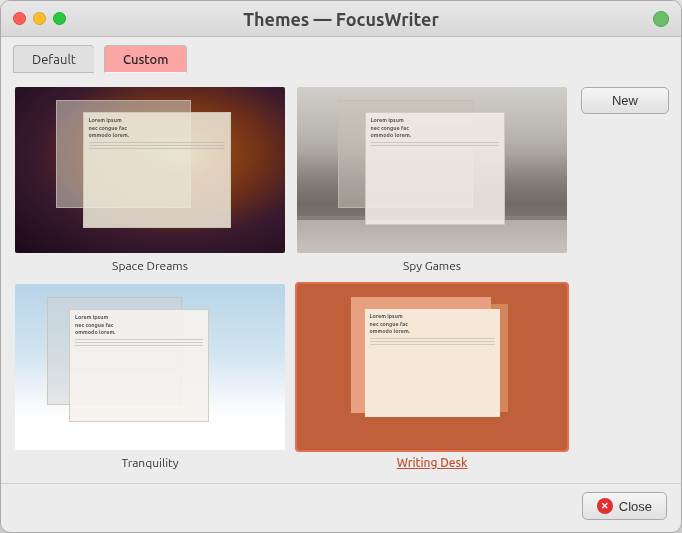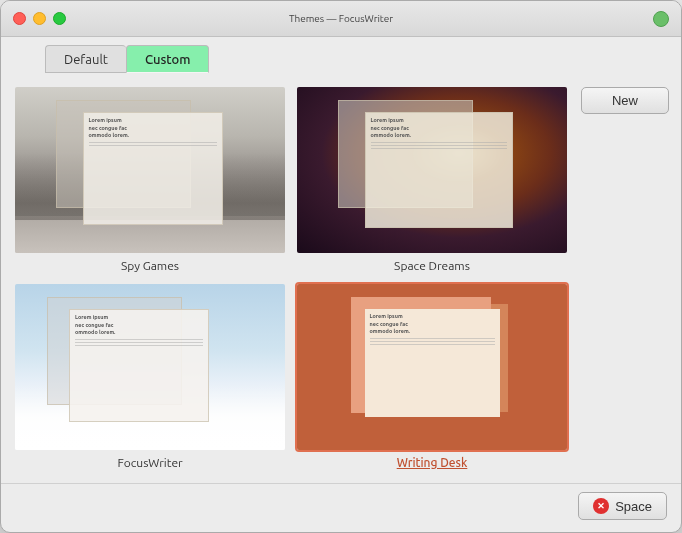--- a/index.html
+++ b/index.html
@@ -50,55 +50,54 @@
     }
 
     .traffic-light.close { background: #ff5f57; border: 1px solid #e0443e; }
     .traffic-light.minimize { background: #ffbd2e; border: 1px solid #dea123; }
     .traffic-light.maximize { background: #28c940; border: 1px solid #1aab29; }
 
     .title {
       position: absolute;
       left: 50%;
       transform: translateX(-50%);
-      font-size: 10px;
+      font-size: 18px;
       color: #444;
-      font-weight: 400;
+      font-weight: 700;
     }
 
     .status-dot {
       width: 16px;
       height: 16px;
       border-radius: 50%;
       background: #6abf69;
       margin-left: auto;
       border: 1px solid #50a050;
     }
 
     .tabs-bar {
       padding: 8px 12px 0 12px;
       display: flex;
-      gap: 0;
+      gap: 10px;
       background: #ececec;
       flex-shrink: 0;
-      margin-left: 32px;
     }
 
     .tab {
       padding: 6px 18px;
       font-size: 13px;
       border: 1px solid #bbb;
       cursor: pointer;
       background: #e0e0e0;
       color: #333;
       border-radius: 4px 4px 0 0;
     }
 
     .tab.active {
-      background: #86efac;
+      background: #fca5a5;
       border-bottom: 1px solid #f5f5f5;
       color: #222;
       font-weight: 500;
       z-index: 1;
     }
 
     .tab:first-child {
       border-right: none;
     }
 
@@ -359,20 +358,40 @@
       <span>Custom</span>
     </div>
   </div>
 
   <div class="content-area">
 
     <div class="themes-grid">
 
       <div class="theme-card">
         <div class="theme-preview">
+          <div class="preview-bg space-dreams-bg"></div>
+
+          <div class="doc-overlay doc-back" style="top:8%;left:15%;width:50%;height:65%;z-index:1;"></div>
+
+          <div class="doc-overlay doc-main" style="z-index:2;">
+            <div class="doc-text-lines">
+              <div class="bold-line">Lorem ipsum</div>
+              <div class="bold-line">nec congue fac</div>
+              <div class="bold-line">ommodo lorem.</div>
+              <div class="faint-line-block"></div>
+              <div class="faint-line-block"></div>
+              <div class="faint-line-block"></div>
+            </div>
+          </div>
+        </div>
+        <div class="theme-label">Space Dreams</div>
+      </div>
+
+      <div class="theme-card">
+        <div class="theme-preview">
           <div class="preview-bg spy-games-bg"></div>
           <div class="sg-water"></div>
           <div class="sg-city-overlay"></div>
 
           <div class="doc-overlay" style="top:8%;left:15%;width:50%;height:65%;z-index:1;background:rgba(200,195,185,0.55);"></div>
 
           <div class="doc-overlay" style="top:15%;left:25%;width:52%;height:68%;z-index:2;background:rgba(240,237,230,0.88);">
             <div class="doc-text-lines">
               <div class="bold-line">Lorem ipsum</div>
               <div class="bold-line">nec congue fac</div>
@@ -380,57 +399,37 @@
               <div class="faint-line-block"></div>
               <div class="faint-line-block"></div>
             </div>
           </div>
         </div>
         <div class="theme-label">Spy Games</div>
       </div>
 
       <div class="theme-card">
         <div class="theme-preview">
-          <div class="preview-bg space-dreams-bg"></div>
-
-          <div class="doc-overlay doc-back" style="top:8%;left:15%;width:50%;height:65%;z-index:1;"></div>
-
-          <div class="doc-overlay doc-main" style="z-index:2;">
-            <div class="doc-text-lines">
-              <div class="bold-line">Lorem ipsum</div>
-              <div class="bold-line">nec congue fac</div>
-              <div class="bold-line">ommodo lorem.</div>
-              <div class="faint-line-block"></div>
-              <div class="faint-line-block"></div>
-              <div class="faint-line-block"></div>
-            </div>
-          </div>
-        </div>
-        <div class="theme-label">Space Dreams</div>
-      </div>
-
-      <div class="theme-card">
-        <div class="theme-preview">
           <div class="preview-bg tranquility-bg"></div>
           <div class="cloud-layer"></div>
 
           <div class="doc-overlay" style="top:8%;left:12%;width:50%;height:65%;z-index:1;background:rgba(210,210,210,0.5);"></div>
 
           <div class="doc-overlay" style="top:15%;left:20%;width:52%;height:68%;z-index:2;background:rgba(245,242,238,0.9);">
             <div class="doc-text-lines">
               <div class="bold-line">Lorem ipsum</div>
               <div class="bold-line">nec congue fac</div>
               <div class="bold-line">ommodo lorem.</div>
               <div class="faint-line-block"></div>
               <div class="faint-line-block"></div>
               <div class="faint-line-block"></div>
             </div>
           </div>
         </div>
-        <div class="theme-label">FocusWriter</div>
+        <div class="theme-label">Tranquility</div>
       </div>
 
       <div class="theme-card selected">
         <div class="theme-preview">
           <div class="preview-bg writing-desk-bg"></div>
           <div class="wd-paper-back"></div>
           <div class="wd-paper-mid"></div>
           <div class="wd-paper-front">
             <div class="doc-text-lines">
               <div class="bold-line">Lorem ipsum</div>
@@ -449,16 +448,16 @@
 
     <div class="sidebar-buttons">
       <button class="action-btn">New</button>
     </div>
 
   </div>
 
   <div class="footer">
     <button class="close-btn">
       <div class="close-btn-icon">✕</div>
-      <span>Space</span>
+      <span>Close</span>
     </button>
   </div>
 </div>
 
 </body></html>

